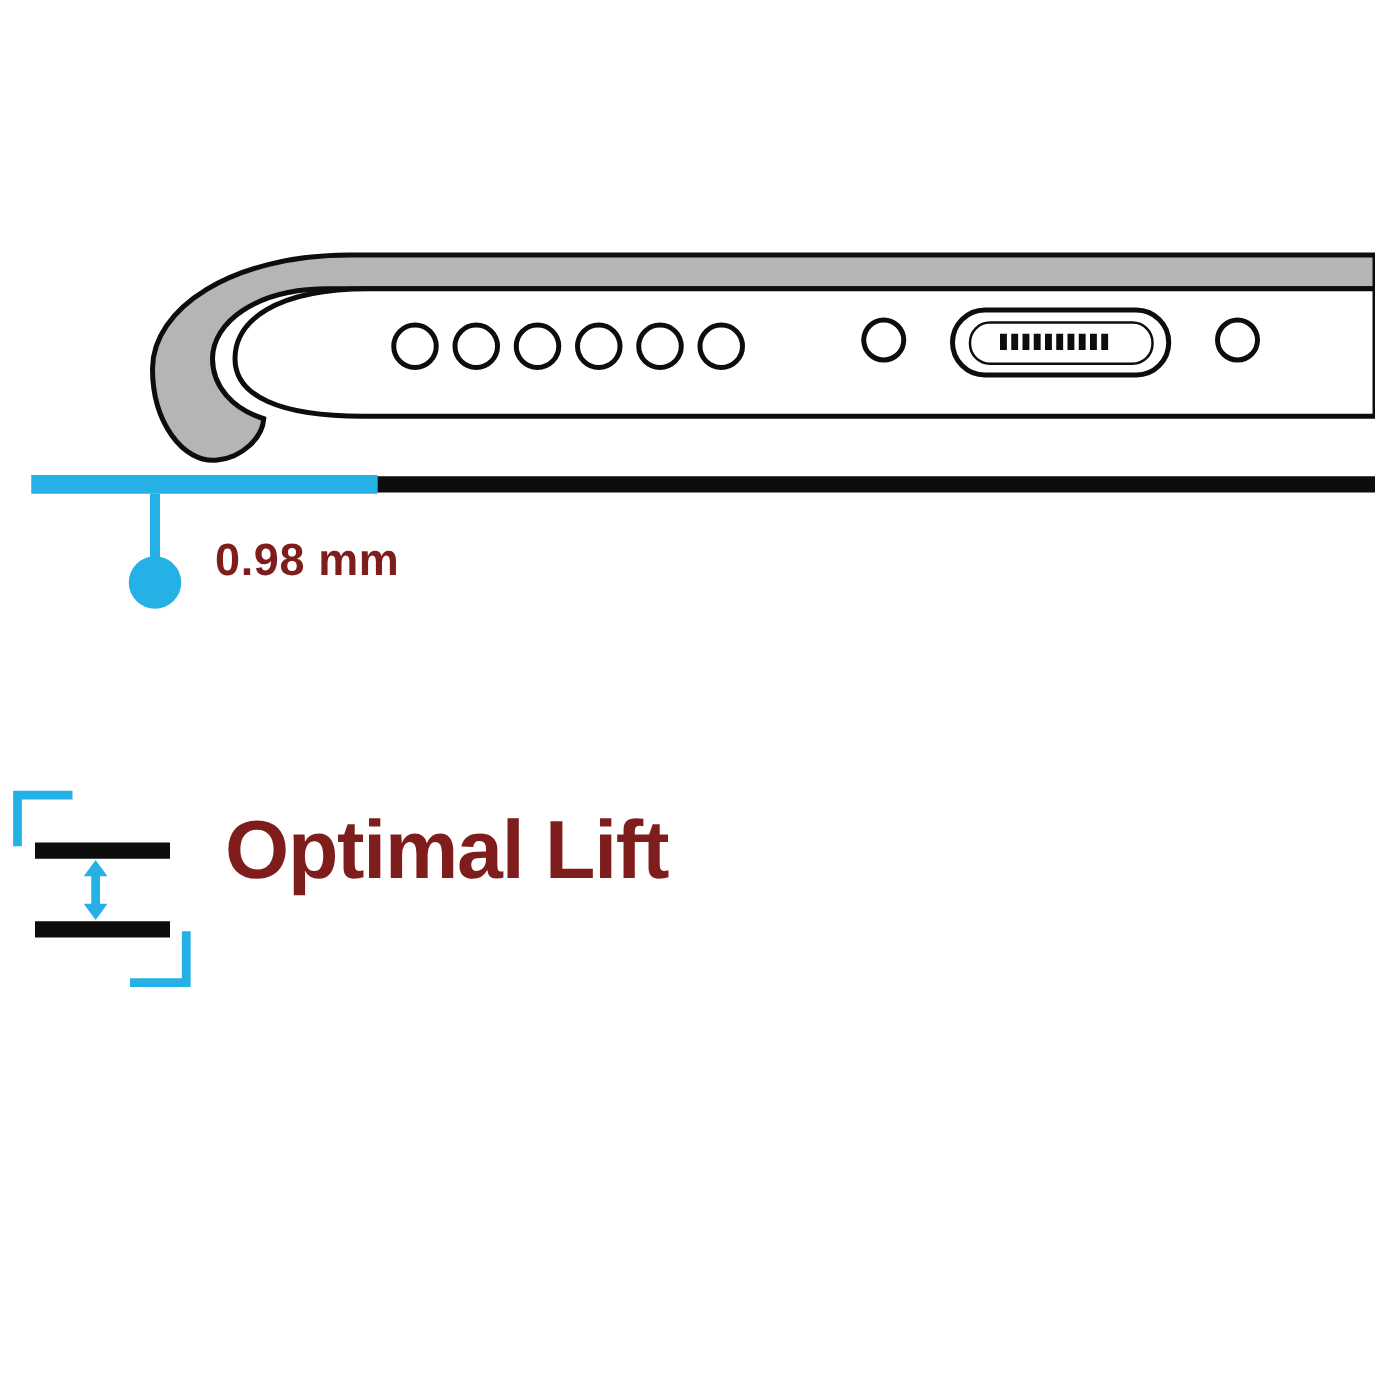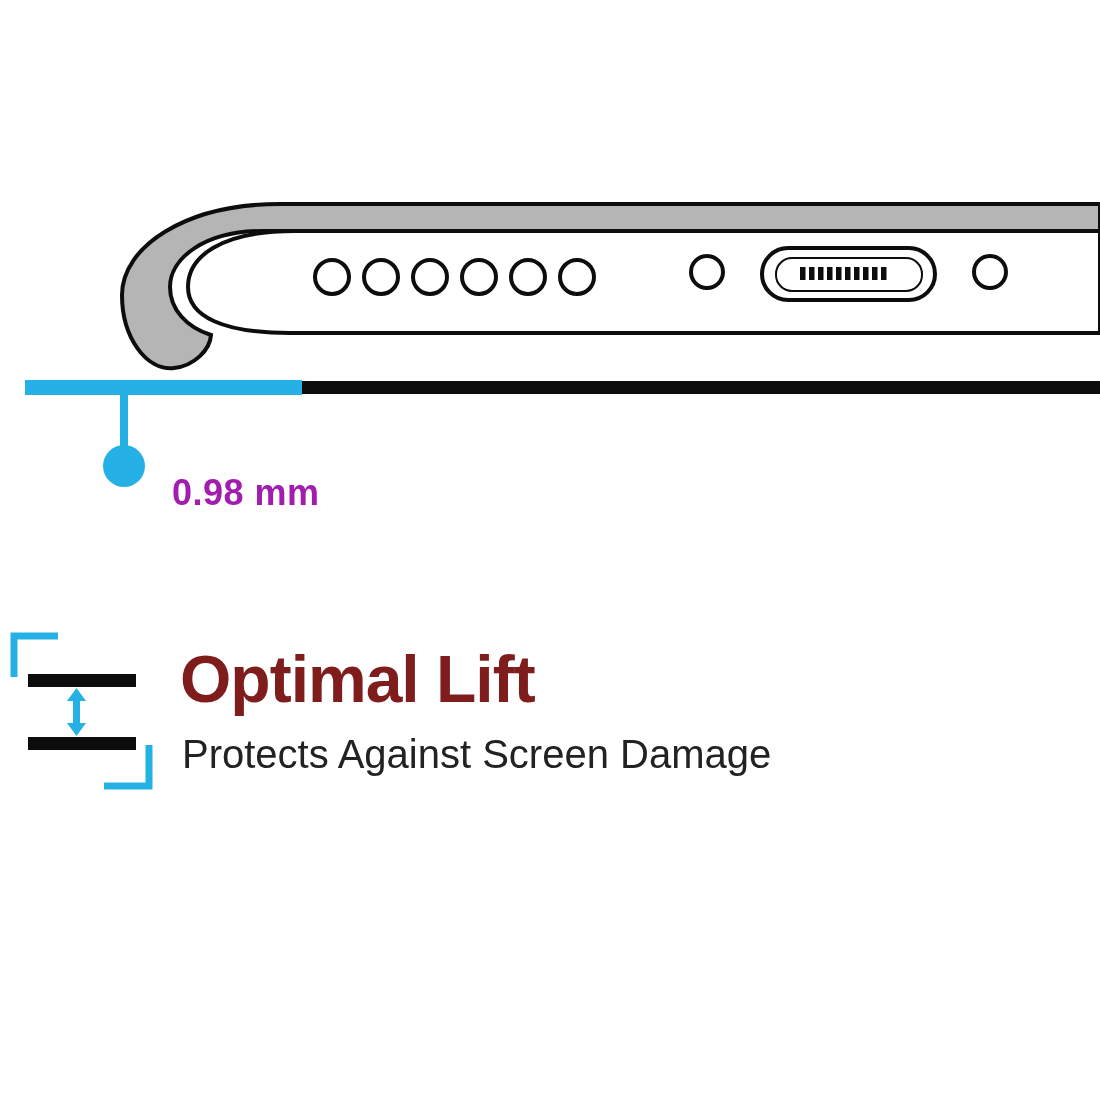--- a/index.html
+++ b/index.html
@@ -27,24 +27,23 @@
   }
   .pointer-dot{
     left:103px; top:445px; width:42px; height:42px;
     border-radius:50%;
     background:#25b1e6;
   }
   .measure-label{
     left:172px; top:430px;
     font-size:36px;
     font-weight:bold;
-    color:#a21caf;
+    color:#7f1d1d;
     letter-spacing:0.5px;
     line-height:1;
-    margin-top:45px;
   }
   .feature-title{
     left:180px; top:646px;
     font-size:66px;
     font-weight:bold;
     color:#7f1d1d;
     letter-spacing:-1px;
     line-height:1;
     white-space:nowrap;
   }
@@ -111,15 +110,14 @@
     <rect x="28" y="49" width="108" height="13" fill="#0d0d0d"></rect>
     <rect x="28" y="112" width="108" height="13" fill="#0d0d0d"></rect>
     <g fill="#25b1e6" stroke="none">
       <rect x="73" y="73" width="7" height="29"></rect>
       <polygon points="76.5,63 67,76 86,76"></polygon>
       <polygon points="76.5,111 67,98 86,98"></polygon>
     </g>
   </svg>
 
   <div class="abs feature-title">Optimal Lift</div>
-  <div class="abs feature-subtitle">Protects Against Screen Damage</div>
 
 </div>
 
 </body></html>

